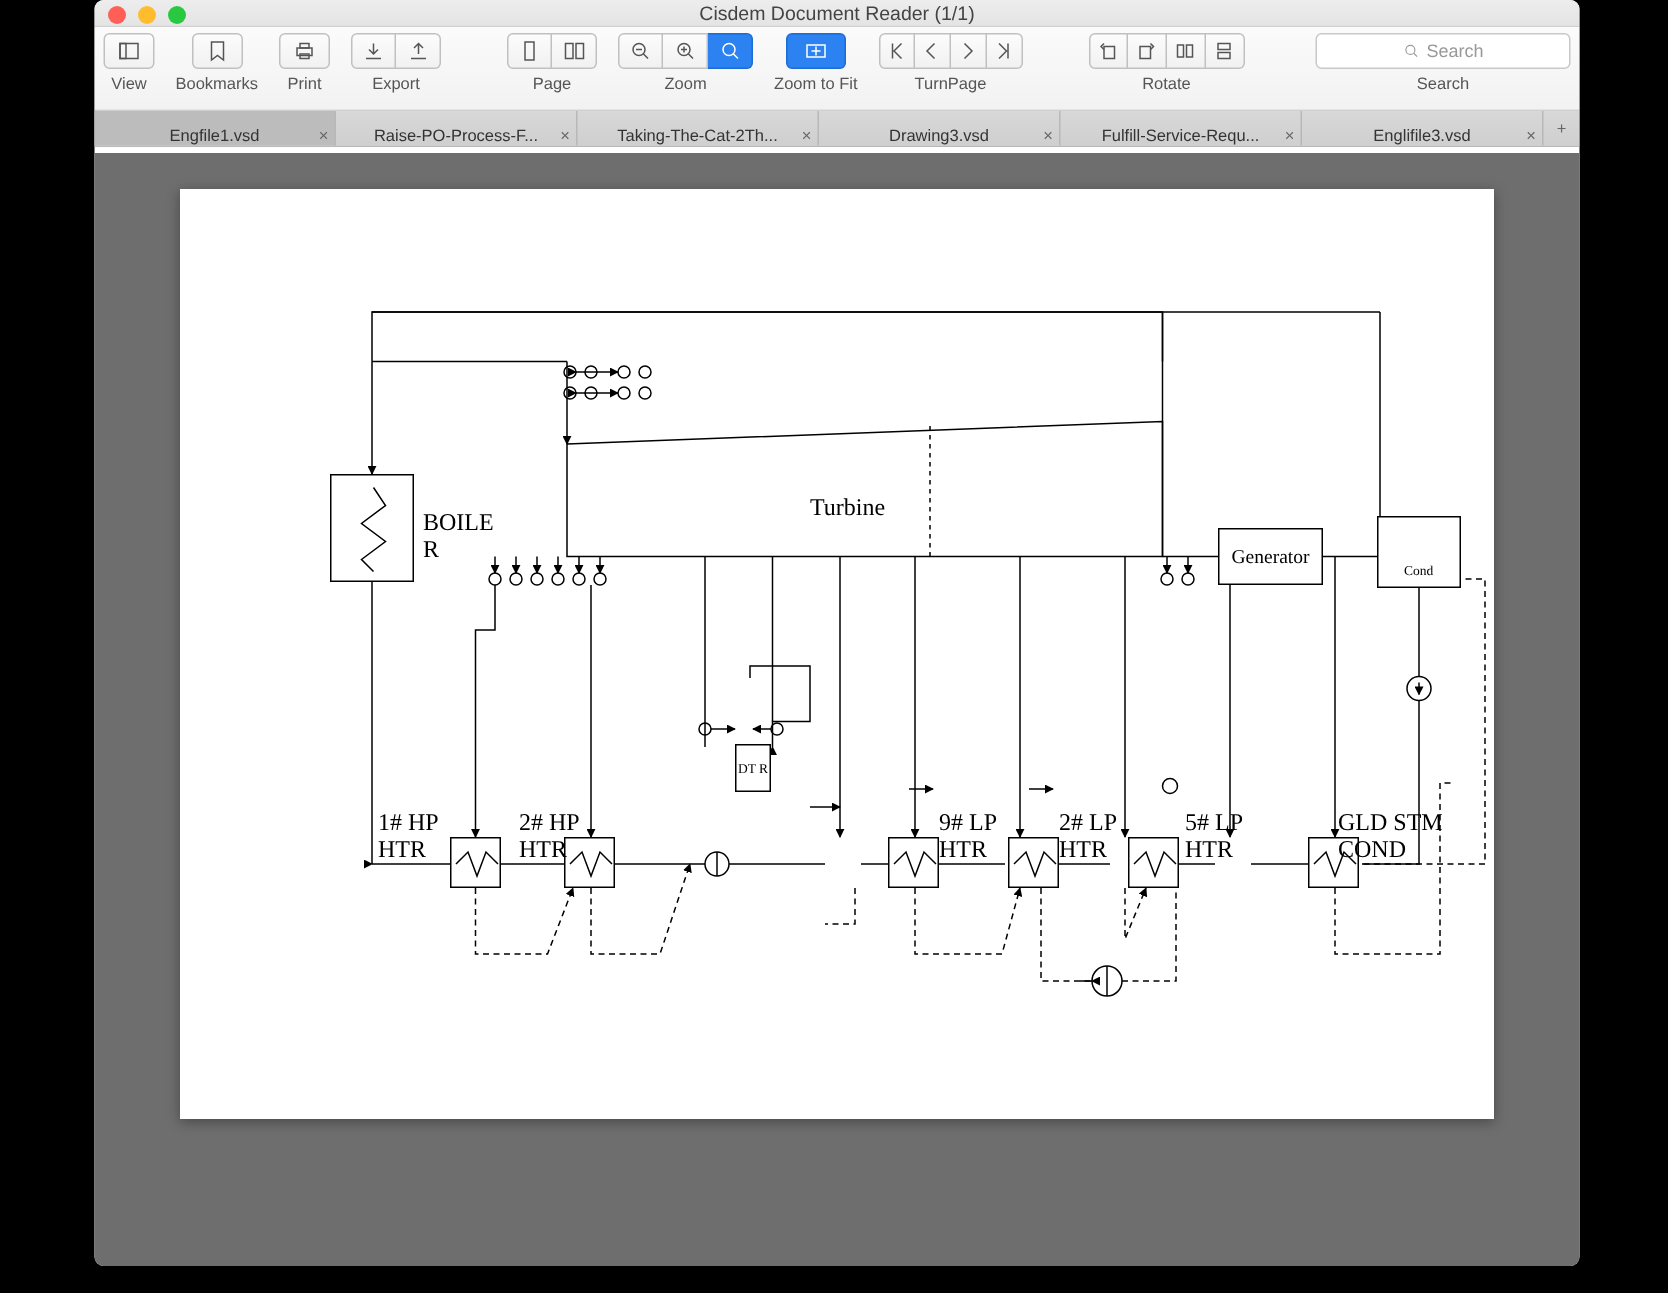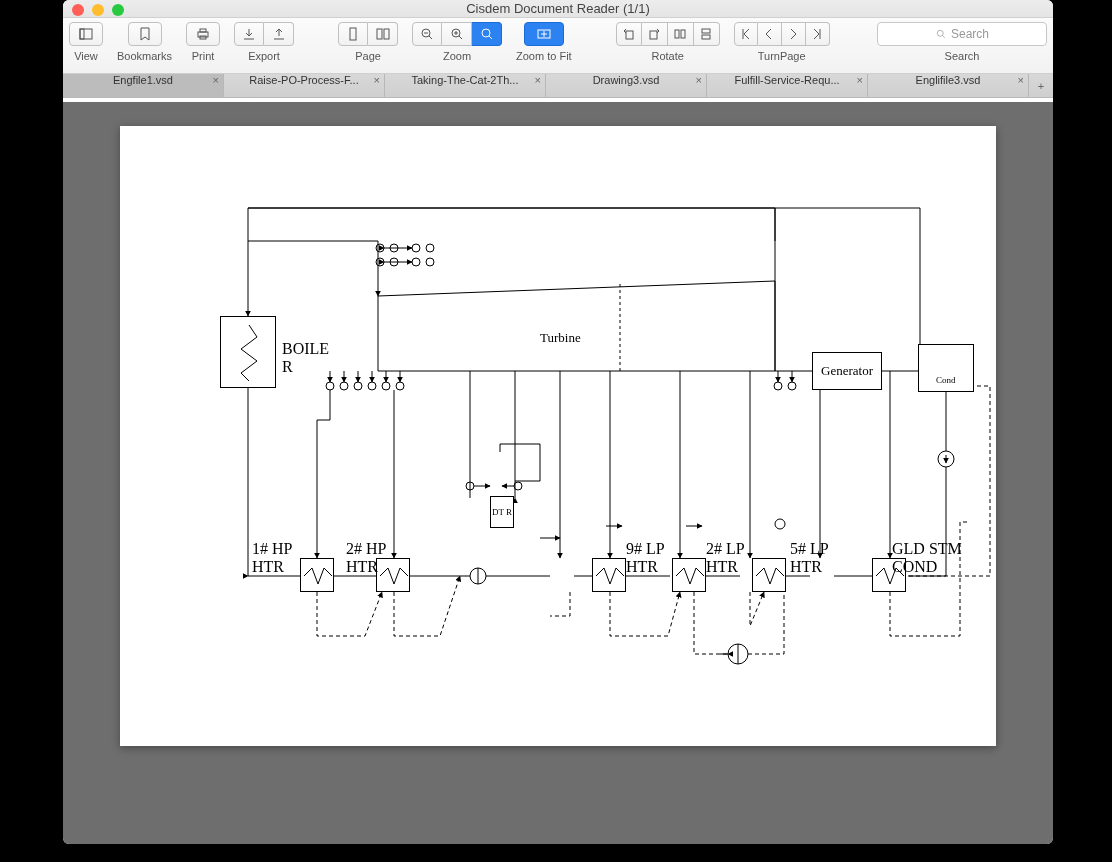--- a/index.html
+++ b/index.html
@@ -81,21 +81,21 @@
   height: 24px;
   background: linear-gradient(#d8d8d8,#cfcfcf);
   border-bottom: 1px solid #b8b8b8;
   display: flex;
   font-size: 11px;
 }
 .tab {
   flex: 1;
   border-right: 1px solid #b8b8b8;
   display: flex;
-  align-items: flex-start;
+  align-items: flex-end;
   justify-content: center;
   color: #333;
   position: relative;
   cursor: pointer;
   padding: 0 18px;
   white-space: nowrap;
   overflow: hidden;
 }
 .tab.active { background: #bcbcbc; }
 .tab .close { position: absolute; right: 4px; color: #666; font-size: 11px; }
@@ -231,20 +231,45 @@
       <div class="tbtns">
         <div class="tbtn single active" style="width:40px">
           <svg class="icon-svg" viewBox="0 0 16 16">
               <rect x="2" y="4" width="12" height="8" fill="none" stroke="#fff"></rect>
               <path d="M5 8h6M8 5v6" stroke="#fff"></path>
             </svg>
         </div>
       </div>
       <div class="tlabel">Zoom to Fit</div>
     </div>
+    <div class="tgroup">
+      <div class="tbtns">
+        <div class="tbtn left" style="width:24px">
+          <svg class="icon-svg" viewBox="0 0 16 16">
+              <path d="M5 3v10M11 3l-5 5 5 5" fill="none" stroke="#555"></path>
+            </svg>
+        </div>
+        <div class="tbtn mid" style="width:24px">
+          <svg class="icon-svg" viewBox="0 0 16 16">
+              <path d="M10 3l-5 5 5 5" fill="none" stroke="#555"></path>
+            </svg>
+        </div>
+        <div class="tbtn mid" style="width:24px">
+          <svg class="icon-svg" viewBox="0 0 16 16">
+              <path d="M6 3l5 5-5 5" fill="none" stroke="#555"></path>
+            </svg>
+        </div>
+        <div class="tbtn right" style="width:24px">
+          <svg class="icon-svg" viewBox="0 0 16 16">
+              <path d="M11 3v10M5 3l5 5-5 5" fill="none" stroke="#555"></path>
+            </svg>
+        </div>
+      </div>
+      <div class="tlabel">TurnPage</div>
+    </div>
     <div class="tgroup" style="margin-left:30px">
       <div class="tbtns">
         <div class="tbtn left" style="width:26px">
           <svg class="icon-svg" viewBox="0 0 16 16">
               <rect x="5" y="5" width="7" height="8" fill="none" stroke="#555"></rect>
               <path d="M5 3l-2 2 2 2" fill="none" stroke="#555"></path>
             </svg>
         </div>
         <div class="tbtn mid" style="width:26px">
           <svg class="icon-svg" viewBox="0 0 16 16">
@@ -259,45 +284,20 @@
             </svg>
         </div>
         <div class="tbtn right" style="width:26px">
           <svg class="icon-svg" viewBox="0 0 16 16">
               <rect x="4" y="3" width="8" height="4" fill="none" stroke="#555"></rect>
               <rect x="4" y="9" width="8" height="4" fill="none" stroke="#555"></rect>
             </svg>
         </div>
       </div>
       <div class="tlabel">Rotate</div>
-    </div>
-    <div class="tgroup">
-      <div class="tbtns">
-        <div class="tbtn left" style="width:24px">
-          <svg class="icon-svg" viewBox="0 0 16 16">
-              <path d="M5 3v10M11 3l-5 5 5 5" fill="none" stroke="#555"></path>
-            </svg>
-        </div>
-        <div class="tbtn mid" style="width:24px">
-          <svg class="icon-svg" viewBox="0 0 16 16">
-              <path d="M10 3l-5 5 5 5" fill="none" stroke="#555"></path>
-            </svg>
-        </div>
-        <div class="tbtn mid" style="width:24px">
-          <svg class="icon-svg" viewBox="0 0 16 16">
-              <path d="M6 3l5 5-5 5" fill="none" stroke="#555"></path>
-            </svg>
-        </div>
-        <div class="tbtn right" style="width:24px">
-          <svg class="icon-svg" viewBox="0 0 16 16">
-              <path d="M11 3v10M5 3l5 5-5 5" fill="none" stroke="#555"></path>
-            </svg>
-        </div>
-      </div>
-      <div class="tlabel">TurnPage</div>
     </div>
     <div class="tgroup" style="margin-left:auto">
       <div class="search-box">
         <svg class="icon-svg" style="width:12px;height:12px" viewBox="0 0 16 16">
             <circle cx="7" cy="7" r="4" fill="none" stroke="#999"></circle>
             <path d="M10 10l3 3" stroke="#999"></path>
           </svg>
         <span>Search</span>
       </div>
       <div class="tlabel">Search</div>
@@ -452,21 +452,21 @@
       </svg>
 
       <div class="box" style="left:100px;top:190px;width:56px;height:72px">
         <svg width="56" height="72">
             <path d="M28 8 l8 12 l-16 12 l16 12 l-16 12 l8 8" fill="none" stroke="#000"></path>
           </svg>
       </div>
       <div class="lbl" style="left:162px;top:214px">BOILE
 R</div>
 
-      <div class="lbl" style="left:420px;top:204px;font-size:13px">Turbine</div>
+      <div class="lbl" style="left:420px;top:204px;font-size:16px">Turbine</div>
 
       <div class="box" style="left:692px;top:226px;width:70px;height:38px;display:flex;align-items:center;justify-content:center;font-size:13px">
         <span>Generator</span>
       </div>
 
       <div class="box" style="left:798px;top:218px;width:56px;height:48px"></div>
       <div class="lbl" style="left:816px;top:249px;font-size:9px">Cond</div>
 
       <div class="box" style="left:370px;top:370px;width:24px;height:32px;display:flex;align-items:center;justify-content:center;font-size:9px;text-align:center;line-height:1">
         <span>DT

